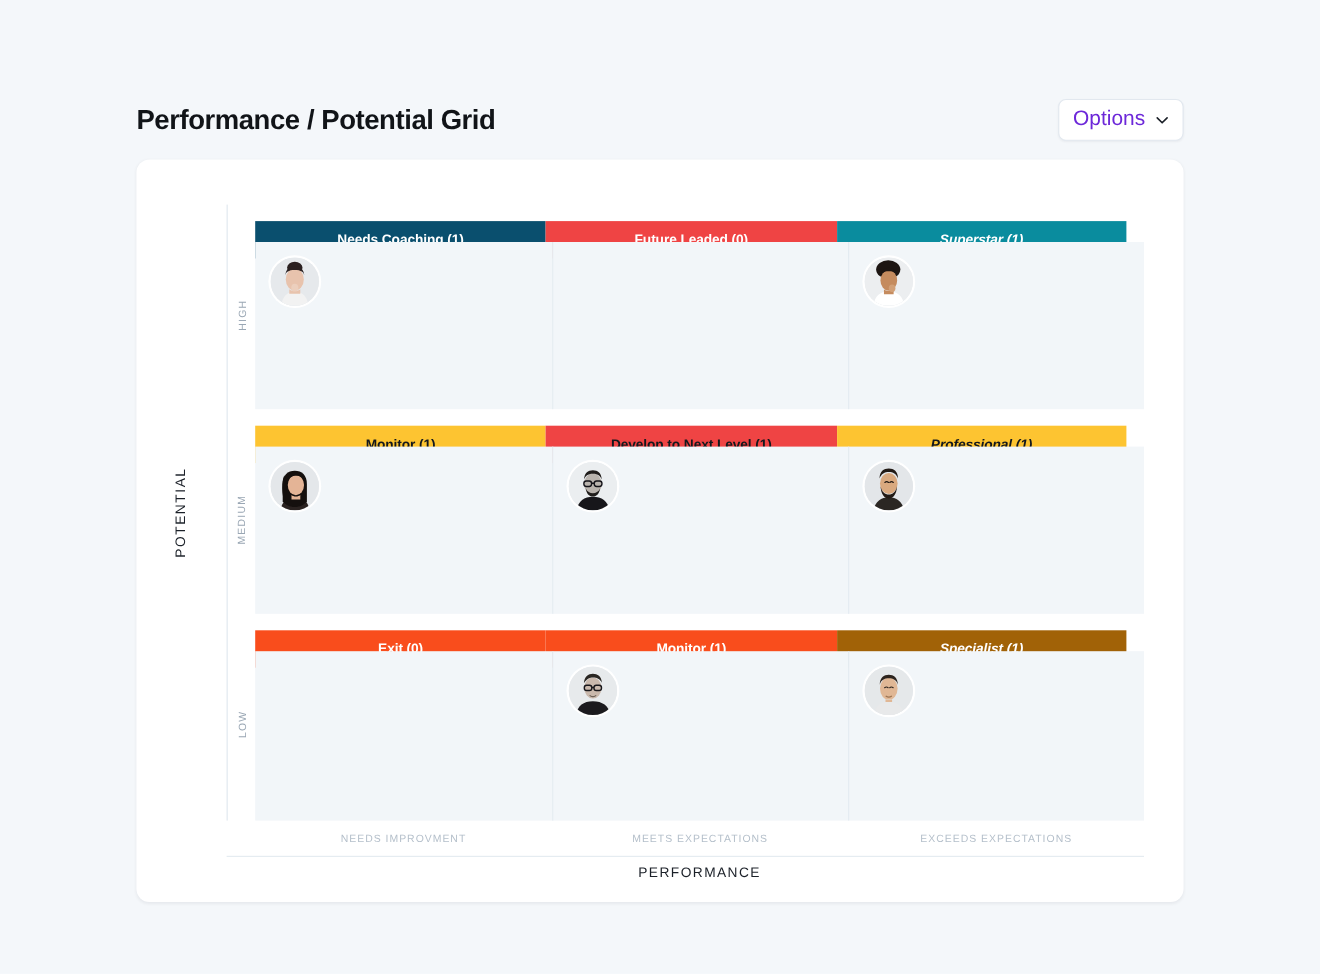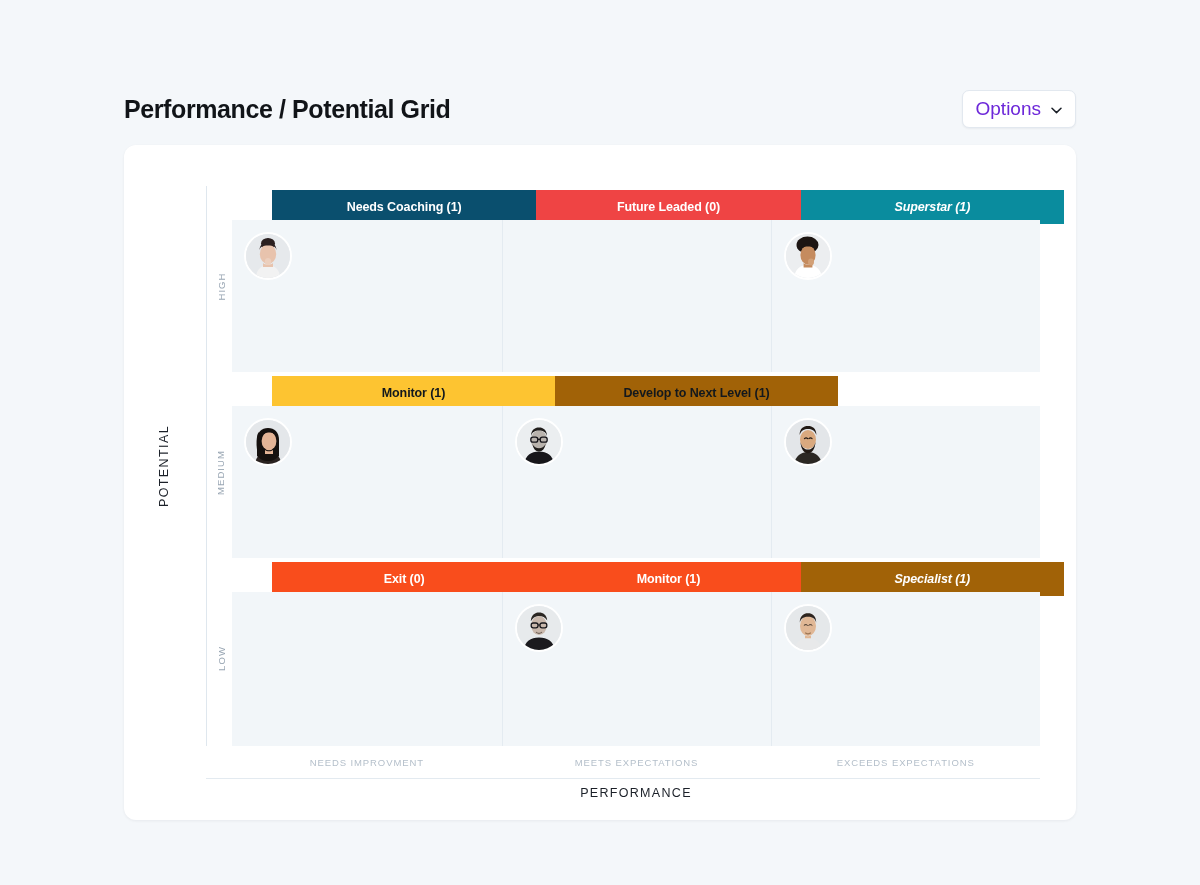--- a/index.html
+++ b/index.html
@@ -117,24 +117,23 @@
     left: 66px; top: 0;
     width: 808px; height: 560px;
   }
 
   .band { position: absolute; left: 0; width: 808px; }
   .band.r0 { top: 0px;   height: 186px; }
   .band.r1 { top: 186px; height: 186px; }
   .band.r2 { top: 372px; height: 188px; }
 
   .band-header {
-    position: absolute; left: 0; top: 4px;
+    position: absolute; left: 0; top: 15px;
     width: 792px; height: 34px;
     display: flex;
-    margin-left: 40px;
   }
   .band-body {
     position: absolute; left: 0; top: 34px;
     width: 808px; bottom: 0;
     display: flex;
   }
 
   .hcell {
     height: 34px;
     display: flex; align-items: center; justify-content: center;
@@ -276,21 +275,22 @@
                   <ellipse cx="25" cy="28" rx="3" ry="3.4" fill="#d2a077"></ellipse>
                 </svg>
               </div>
             </div>
           </div>
         </div>
 
         <div class="band r1">
           <div class="band-header">
             <div class="hcell c0" style="background: rgb(253, 196, 49); color: rgb(19, 24, 29);">Monitor (1)</div>
-            <div class="hcell c1" style="background: #a16207; color: rgb(19, 24, 29);">Develop to Next Level (1)</div>
+            <div class="hcell c1" style="background: #ef4444; color: rgb(19, 24, 29);">Develop to Next Level (1)</div>
+            <div class="hcell c2" style="background: rgb(253, 196, 49); color: rgb(19, 24, 29);">Professional (1)</div>
           </div>
           <div class="band-body">
             <div class="bcell c0" style="background: rgb(242, 246, 249);">
               <div class="avatar">
                 <svg viewBox="0 0 44 44" xmlns="http://www.w3.org/2000/svg">
                   <rect width="44" height="44" fill="#e4e7ea"></rect>
                   <path d="M9 44c1-8 6-12 13-12s13 4 13 12z" fill="#2a2220"></path>
                   <path d="M11 20c0-8 4.6-12 11-12s11 4 11 12v16c-3 3-6 5-11 5s-8-2-11-5z" fill="#15100e"></path>
                   <ellipse cx="23" cy="21" rx="7.4" ry="9.2" fill="#e4b496"></ellipse>
                   <path d="M15.6 18.5c0-6.5 3.4-9.5 7.6-9.5s7.4 3 7.4 9.5c-1-5-4-6-7.4-6s-6.6 1-7.6 6z" fill="#15100e"></path>

